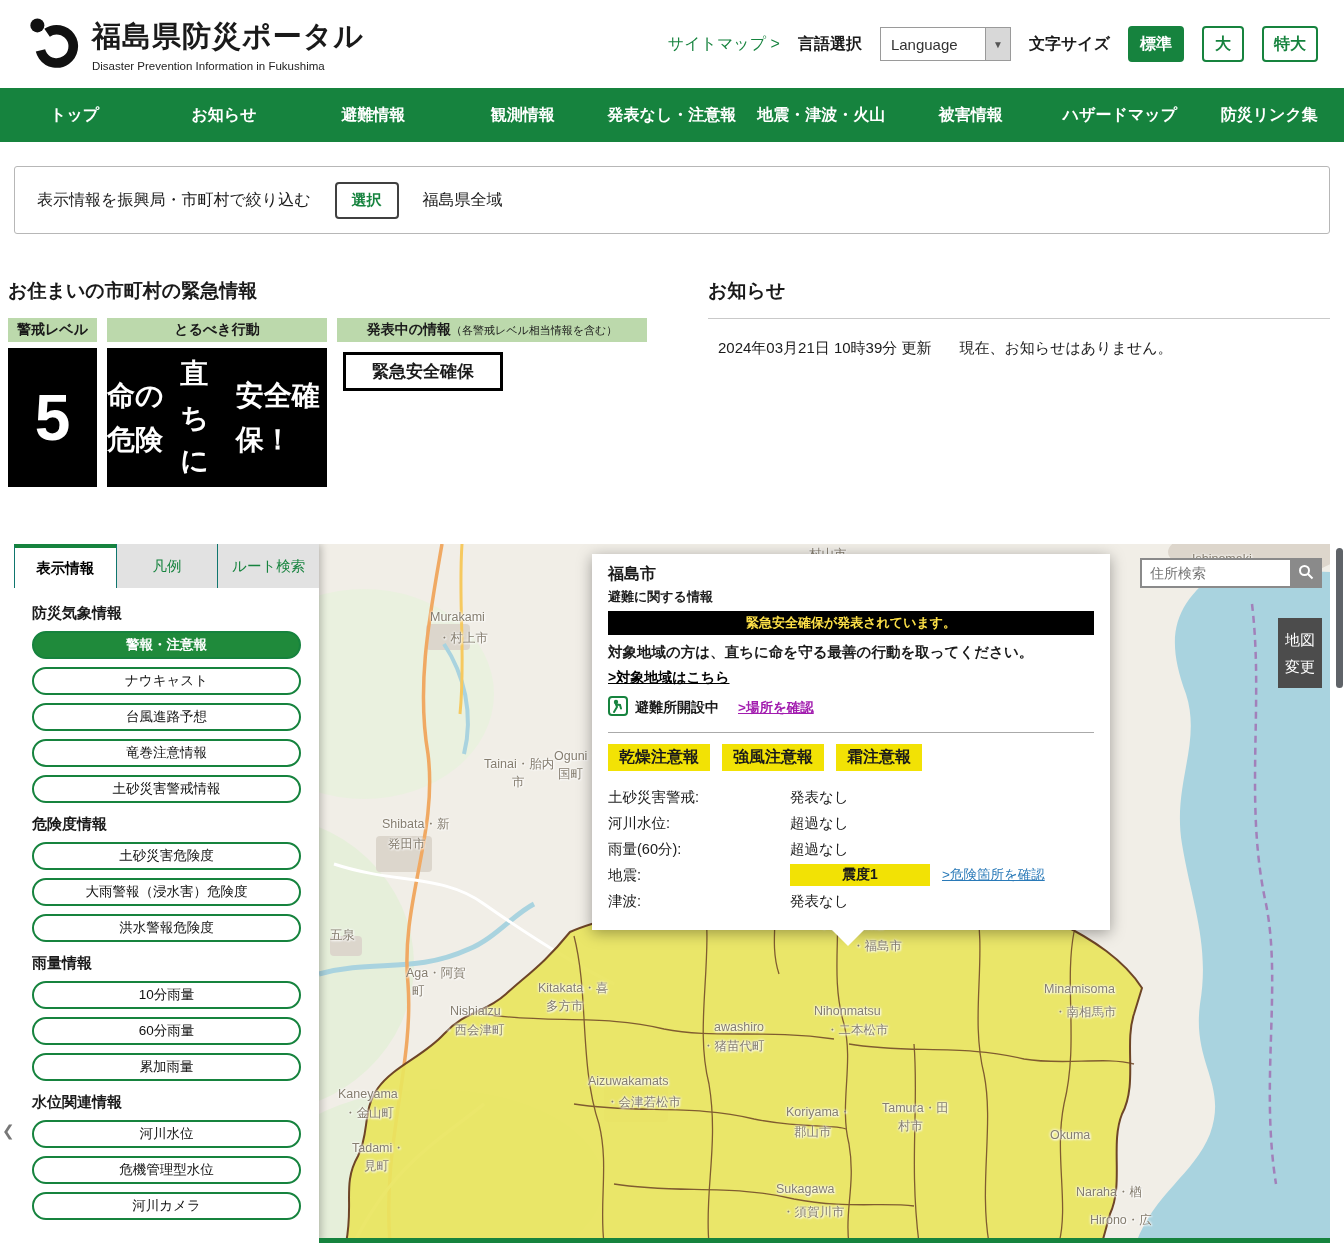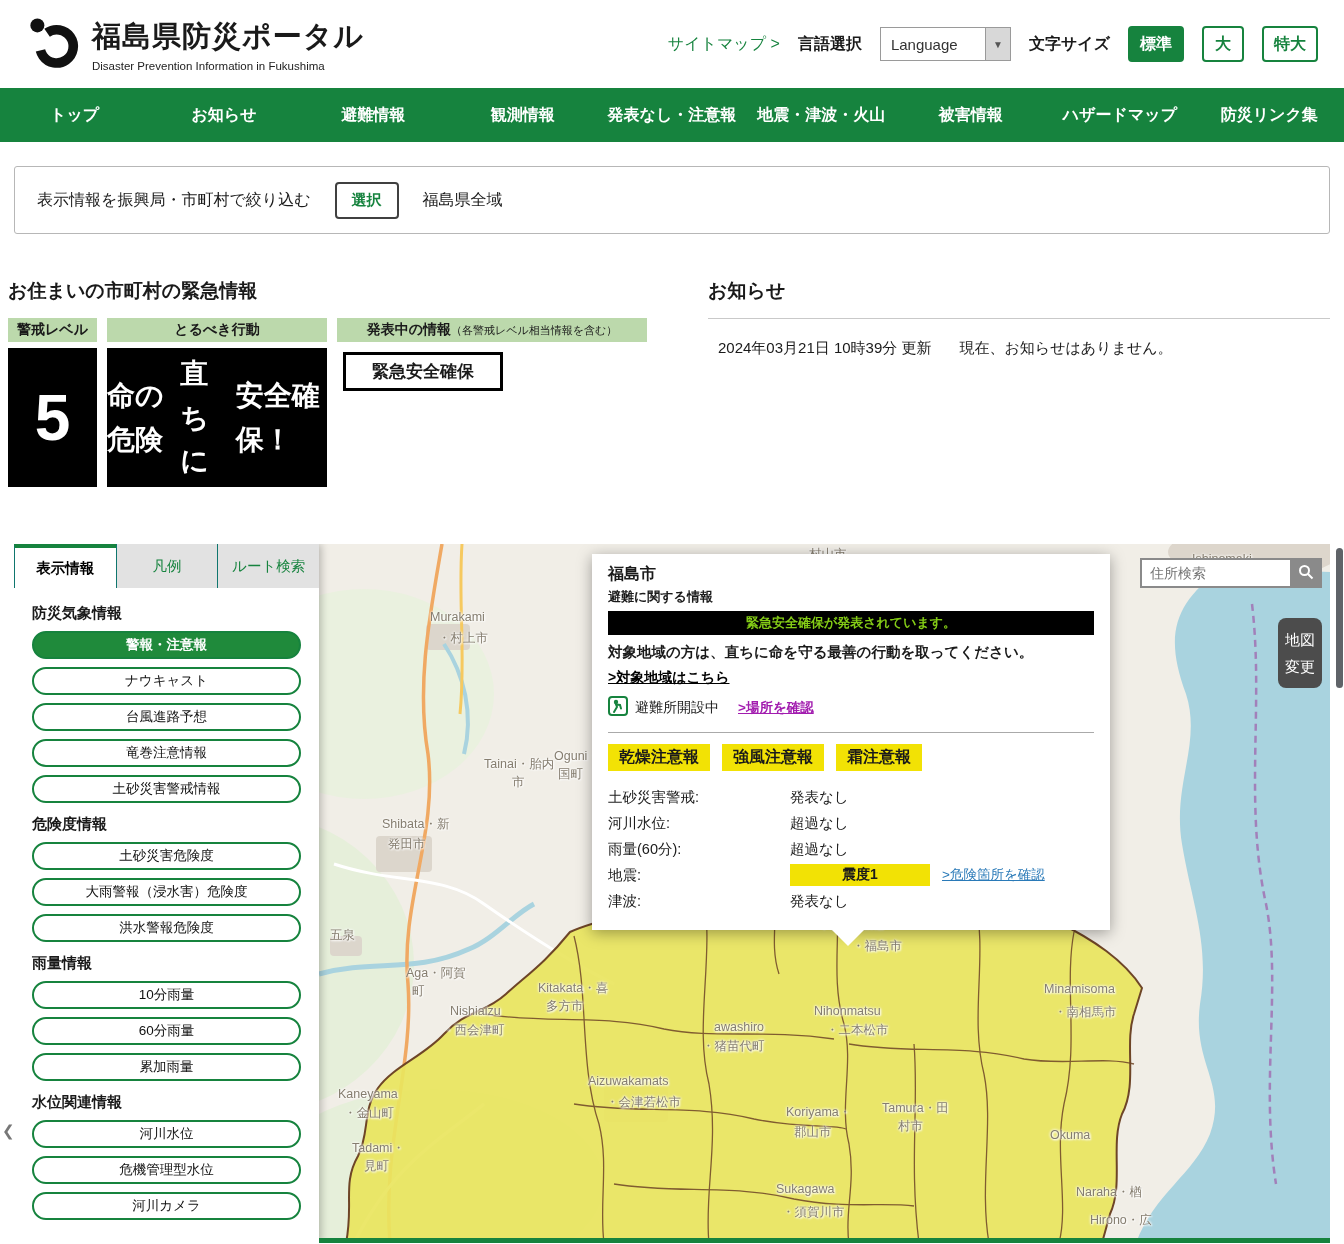--- a/index.html
+++ b/index.html
@@ -67,33 +67,33 @@
   .panel-sec-h{font-size:15px;font-weight:bold;margin:12px 0 8px}
   .panel-btn{display:block;width:100%;height:28px;border:2px solid #16833e;border-radius:15px;background:#fff;
              font-size:13.5px;margin-bottom:8px;color:#111;box-sizing:border-box;line-height:24px;text-align:center;
              padding:0;cursor:pointer;font-family:inherit}
   .panel-btn.active{background:#1f8a3b;color:#fff;font-weight:bold}
 
   .search-box{position:absolute;top:14px;right:8px;display:flex;z-index:4}
   .search-input{width:150px;height:30px;border:2px solid #8a8a8a;border-right:none;padding:0 8px;font-size:14px;
                 box-sizing:border-box;background:#fff;font-family:inherit}
   .search-btn{width:32px;height:30px;background:#8a8a8a;border:none;display:flex;align-items:center;justify-content:center;cursor:pointer}
-  .map-change{position:absolute;top:74px;right:8px;width:44px;background:#4c4c4c;color:#fff;border-radius:8px;z-index:4;
+  .map-change{position:absolute;top:74px;right:8px;width:44px;background:#4c4c4c;color:#fff;border-radius:0;z-index:4;
               text-align:center;padding:8px 0;font-size:15px;line-height:1.8;border:none;cursor:pointer;font-family:inherit}
 
   .popup{position:absolute;left:578px;top:10px;width:518px;background:#fff;z-index:4;
          box-shadow:0 3px 14px rgba(0,0,0,.35);padding:10px 16px 16px;box-sizing:border-box}
   .popup::after{content:"";position:absolute;left:240px;bottom:-16px;border:16px solid transparent;border-top-color:#fff;border-bottom:none}
   .pp-title{font-size:16px;font-weight:bold}
   .pp-sub{font-size:13px;font-weight:bold;margin-top:3px}
-  .pp-banner{background:#000;color:#84cc16;font-size:13px;font-weight:bold;text-align:center;padding:3px 0;margin-top:5px}
+  .pp-banner{background:#000;color:#fde047;font-size:13px;font-weight:bold;text-align:center;padding:3px 0;margin-top:5px}
   .pp-instr{font-size:14.5px;font-weight:bold;margin-top:8px}
   .pp-target{display:inline-block;font-size:14px;font-weight:bold;color:#000;text-decoration:underline;margin-top:7px}
   .pp-shelter{display:flex;align-items:center;gap:7px;margin-top:9px;font-size:14px}
-  .pp-shelter .st{font-weight:normal}
+  .pp-shelter .st{font-weight:bold}
   .pp-shelter a{color:#a21caf;font-weight:bold;margin-left:12px;font-size:13.5px}
   .pp-hr{border:none;border-top:1px solid #aaa;margin:13px 0 11px}
   .pp-advisories{display:flex;gap:12px}
   .adv-badge{background:#f2e205;font-size:16px;font-weight:bold;padding:3px 11px}
   .pp-rows{margin-top:13px}
   .info-row{display:flex;align-items:center;min-height:26px;font-size:14.5px}
   .info-label{width:182px}
   .quake-badge{display:inline-block;width:140px;background:#f2e205;text-align:center;font-weight:bold;font-size:14px;padding:2px 0}
   .quake-link{color:#2a7ab8;text-decoration:underline;font-size:13.5px;margin-left:12px}
 

